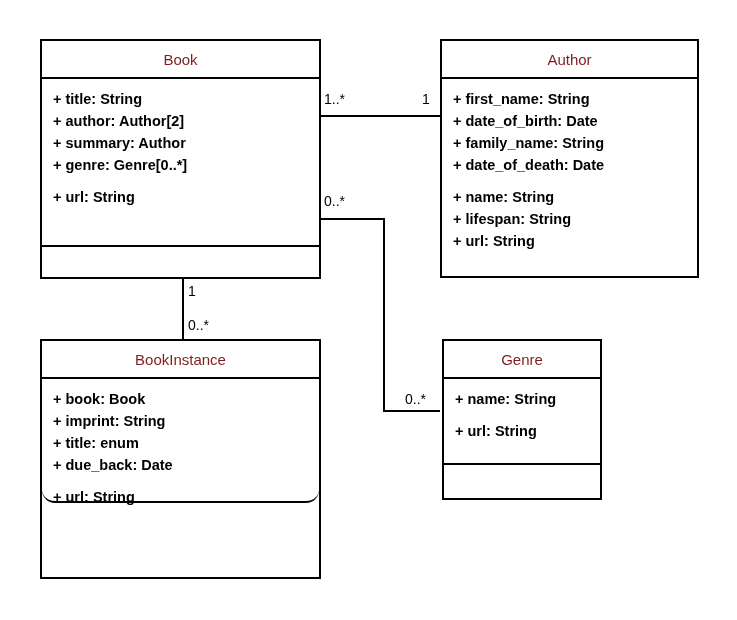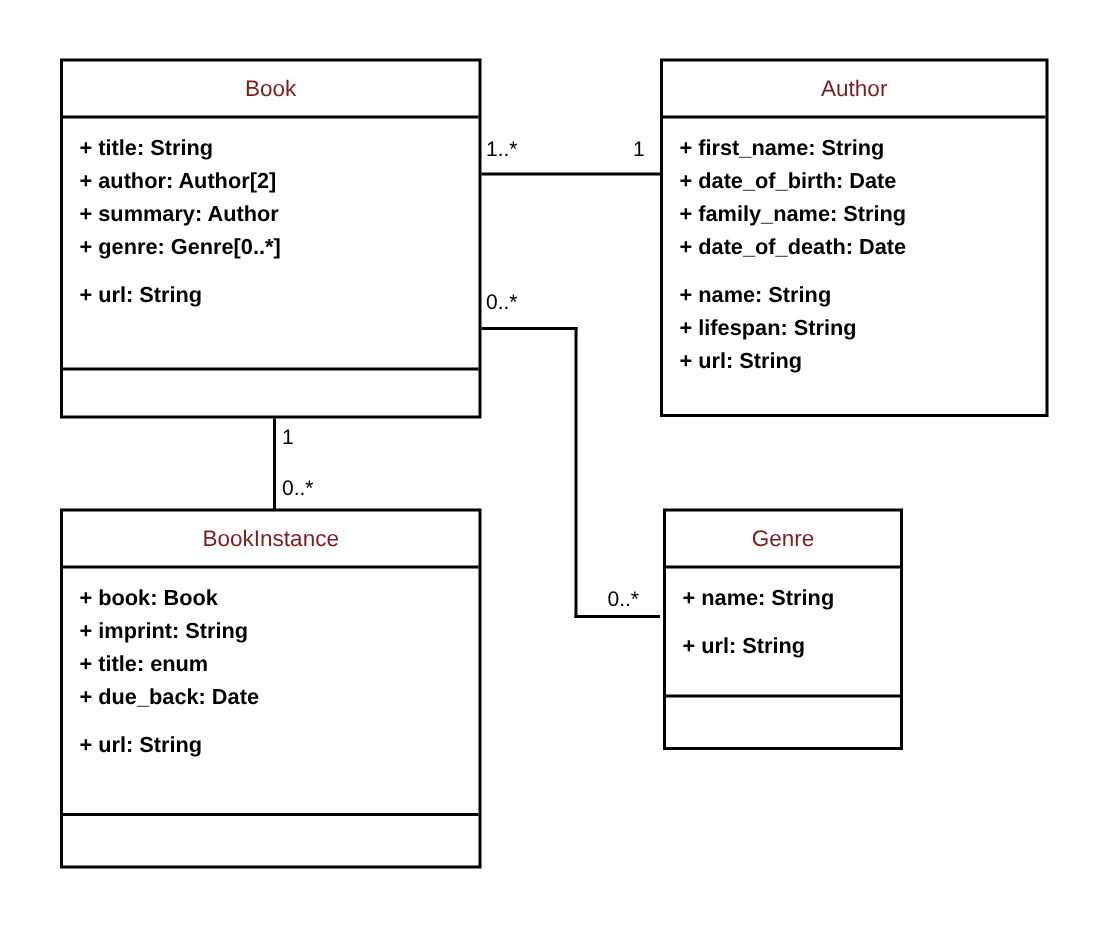--- a/index.html
+++ b/index.html
@@ -103,21 +103,21 @@
       <div class="uml-attr">+ date_of_death: Date</div>
       <div class="uml-attr spacer"></div>
       <div class="uml-attr">+ name: String</div>
       <div class="uml-attr">+ lifespan: String</div>
       <div class="uml-attr">+ url: String</div>
     </div>
   </div>
 
   <div class="uml-class" style="left:40px; top:339px; width:281px; height:240px;">
     <div class="uml-class-name">BookInstance</div>
-    <div class="uml-attrs" style="height:165px;">
+    <div class="uml-attrs" style="height:124px;border-radius:13px;">
       <div class="uml-attr">+ book: Book</div>
       <div class="uml-attr">+ imprint: String</div>
       <div class="uml-attr">+ title: enum</div>
       <div class="uml-attr">+ due_back: Date</div>
       <div class="uml-attr spacer"></div>
       <div class="uml-attr">+ url: String</div>
     </div>
     <div class="uml-ops" style="height:33px;"></div>
   </div>
 

